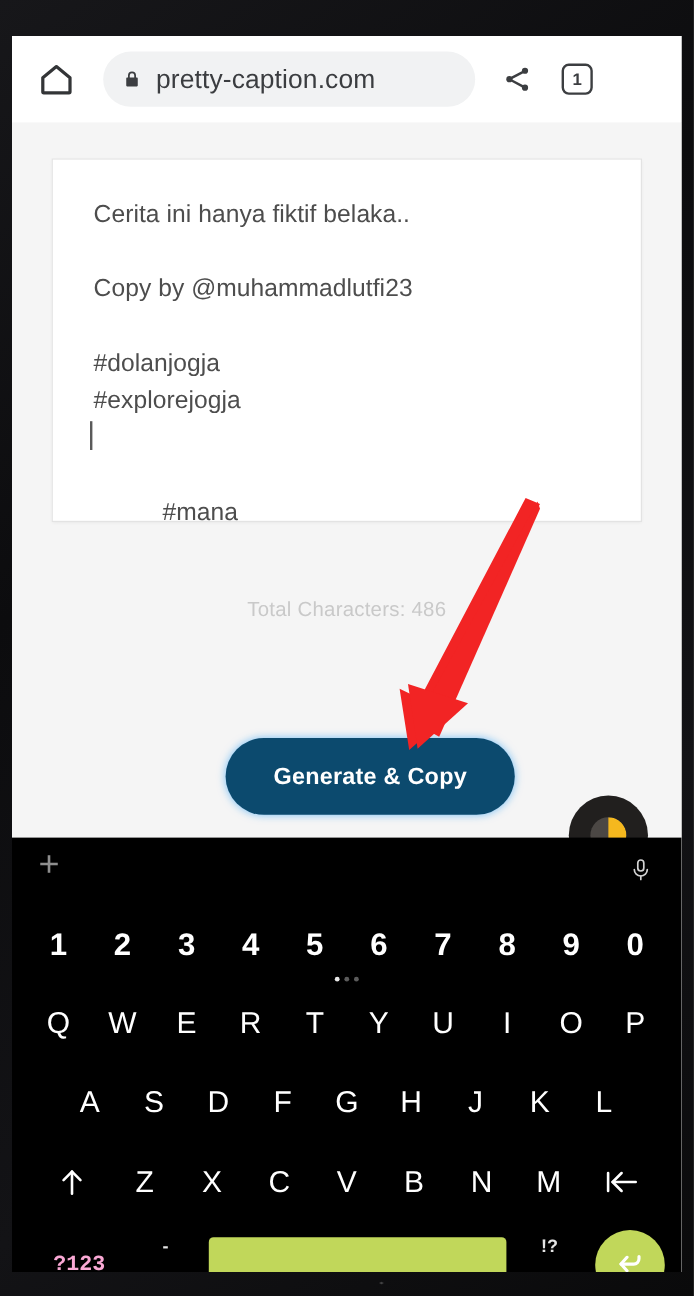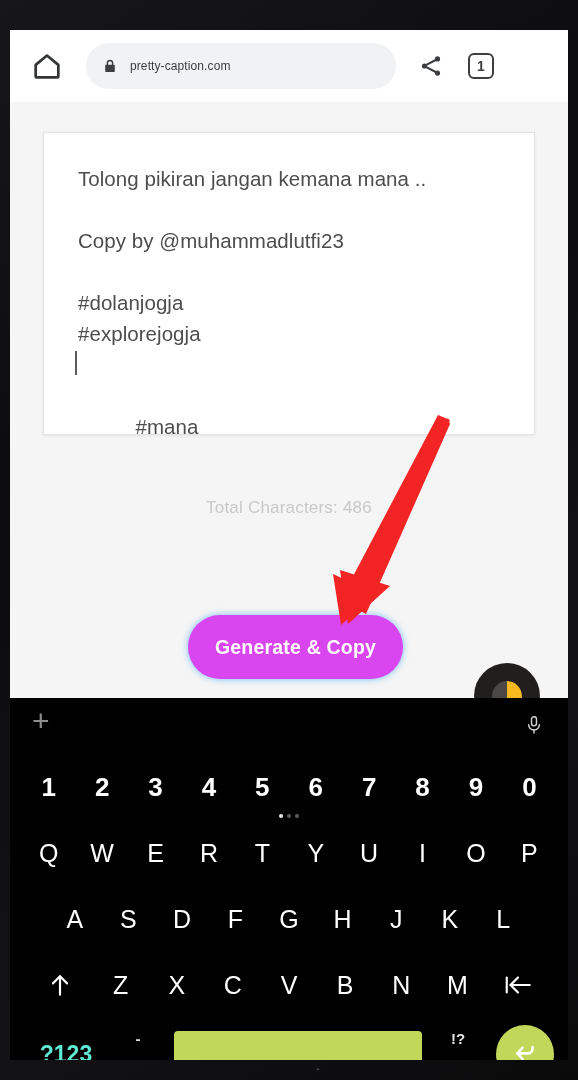--- a/index.html
+++ b/index.html
@@ -61,21 +61,21 @@
     margin: 0 14px 0 22px;
     background: #f1f2f3;
     border-radius: 23px;
     display: flex;
     align-items: center;
     padding: 0 16px;
     max-width: 310px;
   }
   #lock-icon { width: 16px; height: 18px; flex: 0 0 16px; margin-right: 12px; }
   #url-text {
-    font-size: 12px;
+    font-size: 22px;
     color: #3b3d40;
     letter-spacing: .1px;
     white-space: nowrap;
   }
   .chrome-btn { flex: 0 0 auto; display: flex; align-items: center; justify-content: center; }
   #share-icon { width: 26px; height: 26px; margin-left: 8px; }
   #tab-count-btn {
     width: 26px; height: 26px;
     border: 2.4px solid #3c3e41;
     border-radius: 6px;
@@ -127,22 +127,22 @@
     width: 558px;
     text-align: center;
     font-size: 17px;
     color: #c9c9c9;
     letter-spacing: .2px;
   }
 
   #generate-btn {
     position: absolute;
     left: 178px; top: 513px;
-    width: 215px; height: 64px;
-    background: #d946ef;
+    width: 241px; height: 64px;
+    background: #0c4a6e;
     border: none;
     border-radius: 34px;
     color: #ffffff;
     font-size: 19.5px;
     font-weight: bold;
     letter-spacing: .2px;
     font-family: "Liberation Sans", sans-serif;
     box-shadow: 0 0 7px rgba(11,143,245,.55);
     cursor: pointer;
   }
@@ -233,24 +233,25 @@
 
   #row-bottom {
     display: flex;
     align-items: center;
     height: 72px;
     padding: 0 14px;
   }
   #sym-key {
     flex: 0 0 84px;
     text-align: center;
-    color: #5eead4;
-    font-size: 23px;
+    color: #f9a8d4;
+    font-size: 18px;
     font-weight: bold;
     cursor: pointer;
+    font-family: Liberation Mono, monospace;
   }
   .punct-key {
     flex: 0 0 60px;
     position: relative;
     height: 52px;
     cursor: pointer;
   }
   .punct-sup {
     position: absolute; left: 50%; top: 2px;
     transform: translateX(-50%);
@@ -319,21 +320,21 @@
       <span id="menu-icon" class="chrome-btn">
         <span style="display:block">
           <i class="dot3"></i><i class="dot3"></i><i class="dot3"></i>
         </span>
       </span>
     </div>
 
     <div id="page">
 
       <div id="text-card">
-        <div class="caption-line">Tolong pikiran jangan kemana mana ..</div>
+        <div class="caption-line">Cerita ini hanya fiktif belaka..</div>
         <div class="caption-line caption-blank"></div>
         <div class="caption-line">Copy by @muhammadlutfi23</div>
         <div class="caption-line caption-blank"></div>
         <div class="caption-line">#dolanjogja</div>
         <div class="caption-line">#explorejogja</div>
         <div class="caption-line" id="hash-first">
           <span id="text-caret"></span>
           <span>#mana</span>
         </div>
       </div>

